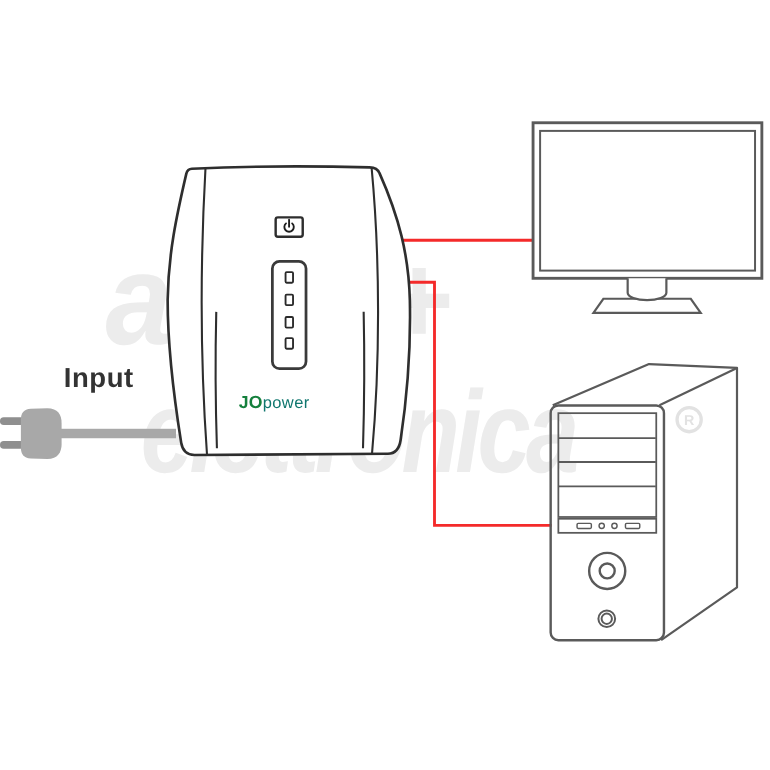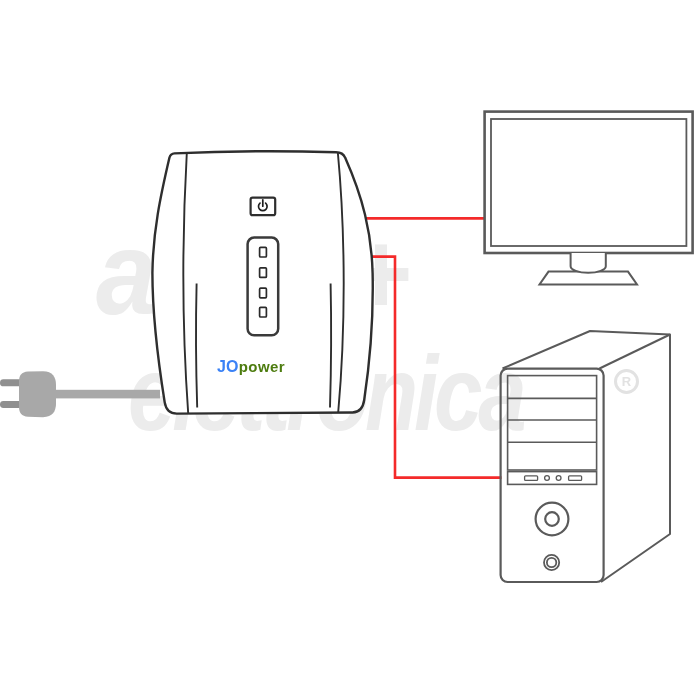--- a/index.html
+++ b/index.html
@@ -82,27 +82,27 @@
     position: absolute;
     z-index: 2;
     left: 217px;
     top: 358px;
     line-height: 18px;
     white-space: nowrap;
   }
   .brand .jo {
     font-size: 16px;
     font-weight: 800;
-    color: #3b82f6;
+    color: #15803d;
     letter-spacing: 0.2px;
   }
   .brand .pw {
     font-size: 15px;
-    font-weight: 700;
-    color: #4d7c0f;
+    font-weight: 400;
+    color: #0f766e;
     letter-spacing: 0.4px;
     margin-top: 36px;
   }
 </style>
 </head>
 <body>
 
 <div class="canvas">
 
   <div class="wm wm1">alpha+</div>
@@ -189,19 +189,20 @@
         <circle cx="552" cy="519" r="6.8" fill="none" stroke="#5a5a5a" stroke-width="2.2"></circle>
       </g>
       <g>
         <circle cx="551.6" cy="562.5" r="7.6" fill="none" stroke="#5a5a5a" stroke-width="1.8"></circle>
         <circle cx="551.6" cy="562.5" r="4.7" fill="none" stroke="#5a5a5a" stroke-width="1.8"></circle>
       </g>
     </g>
   </svg>
 
   <div class="input-label">
+    <div>Input</div>
   </div>
 
   <div class="brand">
     <span class="jo">JO</span><span class="pw">power</span>
   </div>
 
 </div>
 
 </body></html>

